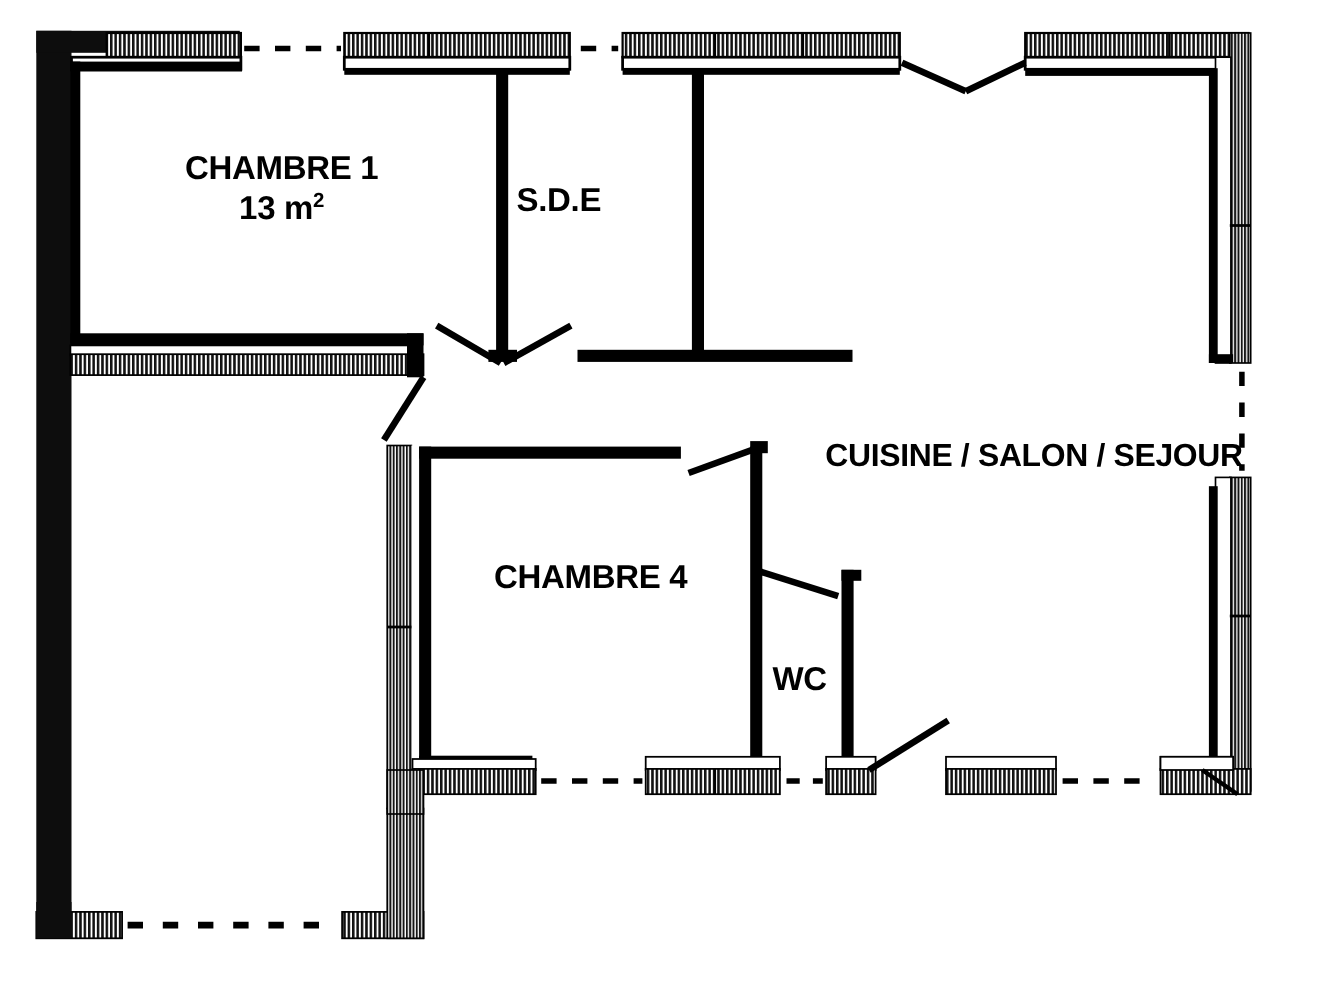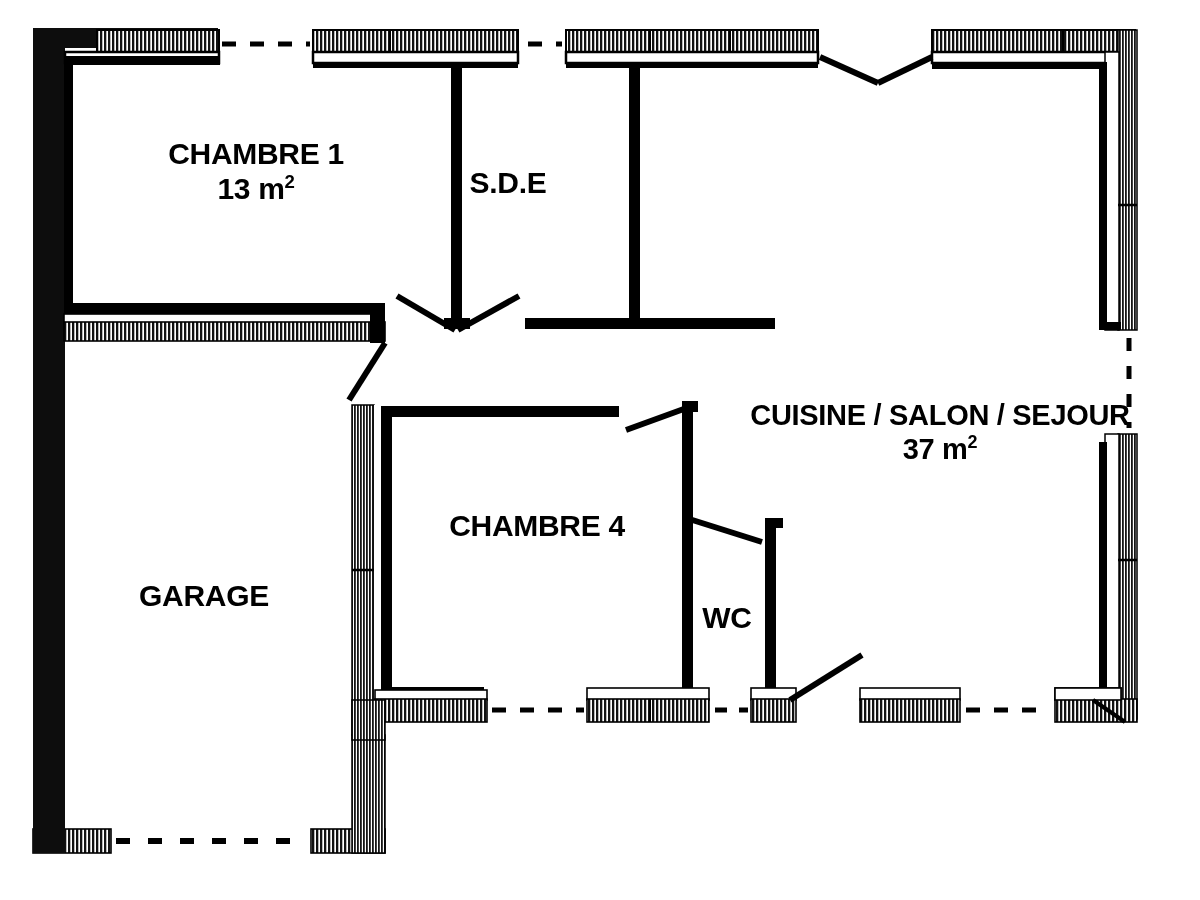--- a/index.html
+++ b/index.html
@@ -262,26 +262,22 @@
   <span class="l1">CHAMBRE 1</span>
   <span class="l2">13 m<span class="sup">2</span></span>
 </div>
 
 <div class="label lbl-big" style="left:508px;top:165px;">
   <span class="l1">S.D.E</span>
 </div>
 
 <div class="label lbl-mid" style="left:940px;top:366px;margin-top:32px;">
   <span class="l1">CUISINE / SALON / SEJOUR</span>
-  <span class="l2">37 m<span class="sup">2</span></span>
-</div>
-
-<div class="label lbl-big" style="left:204px;top:578px;">
-  <span class="l1">GARAGE</span>
-</div>
+</div>
+
 
 <div class="label lbl-big" style="left:537px;top:508px;">
   <span class="l1">CHAMBRE 4</span>
 </div>
 
 <div class="label lbl-big" style="left:727px;top:600px;text-align:center;">
   <span class="l1">WC</span>
 </div>
 
 </div>

